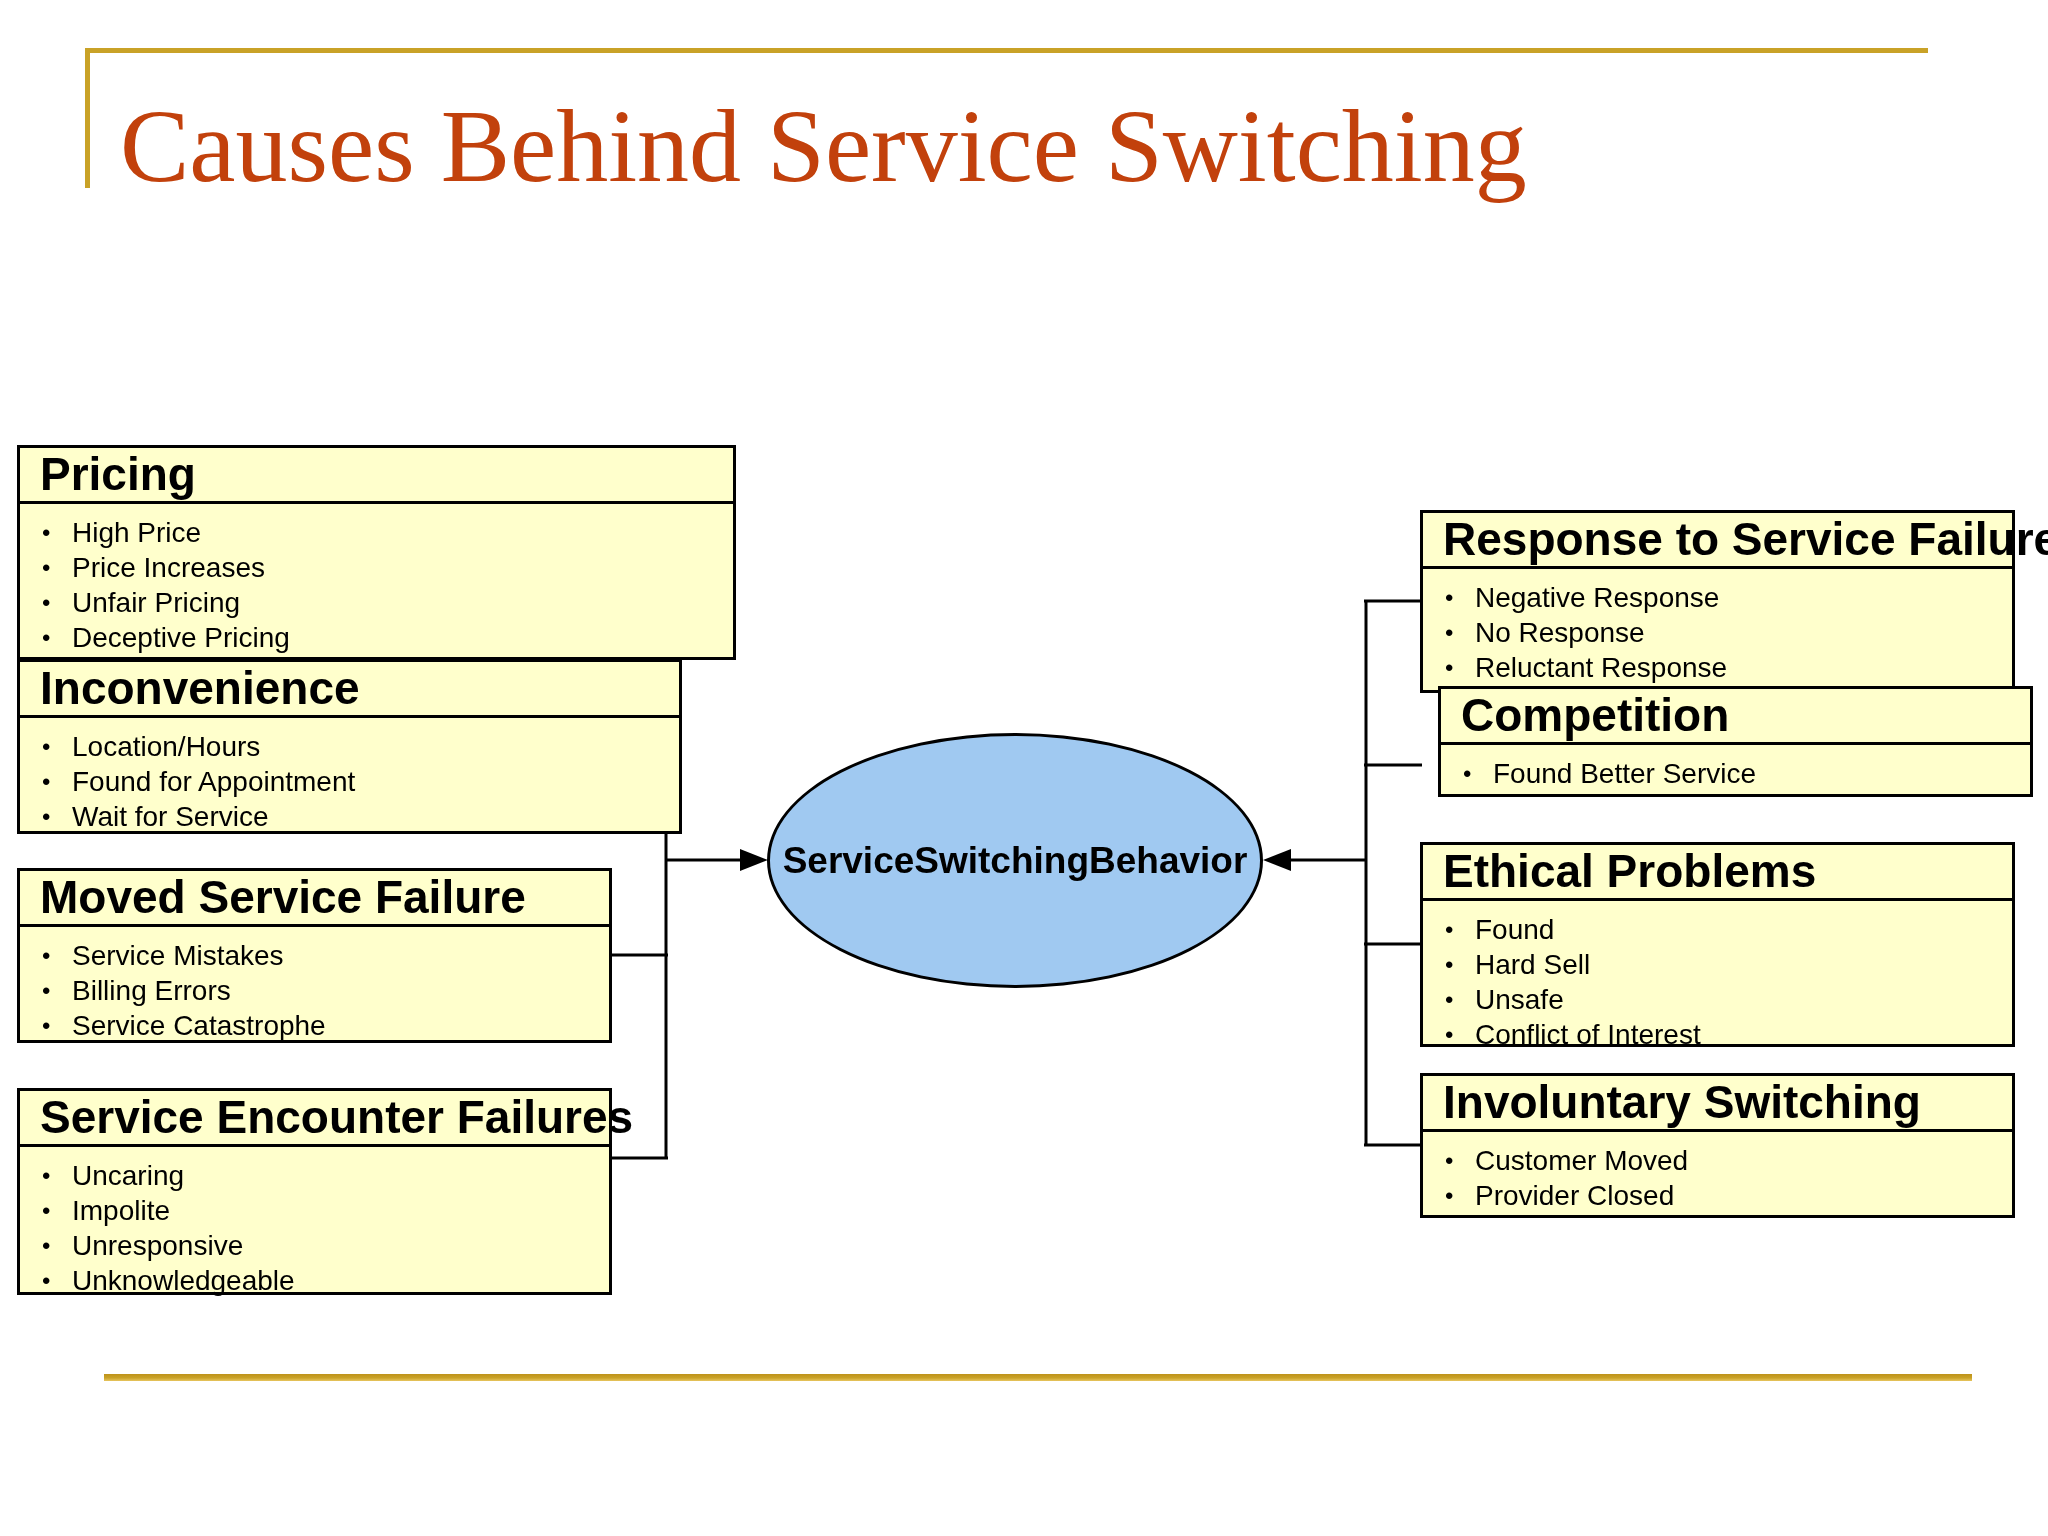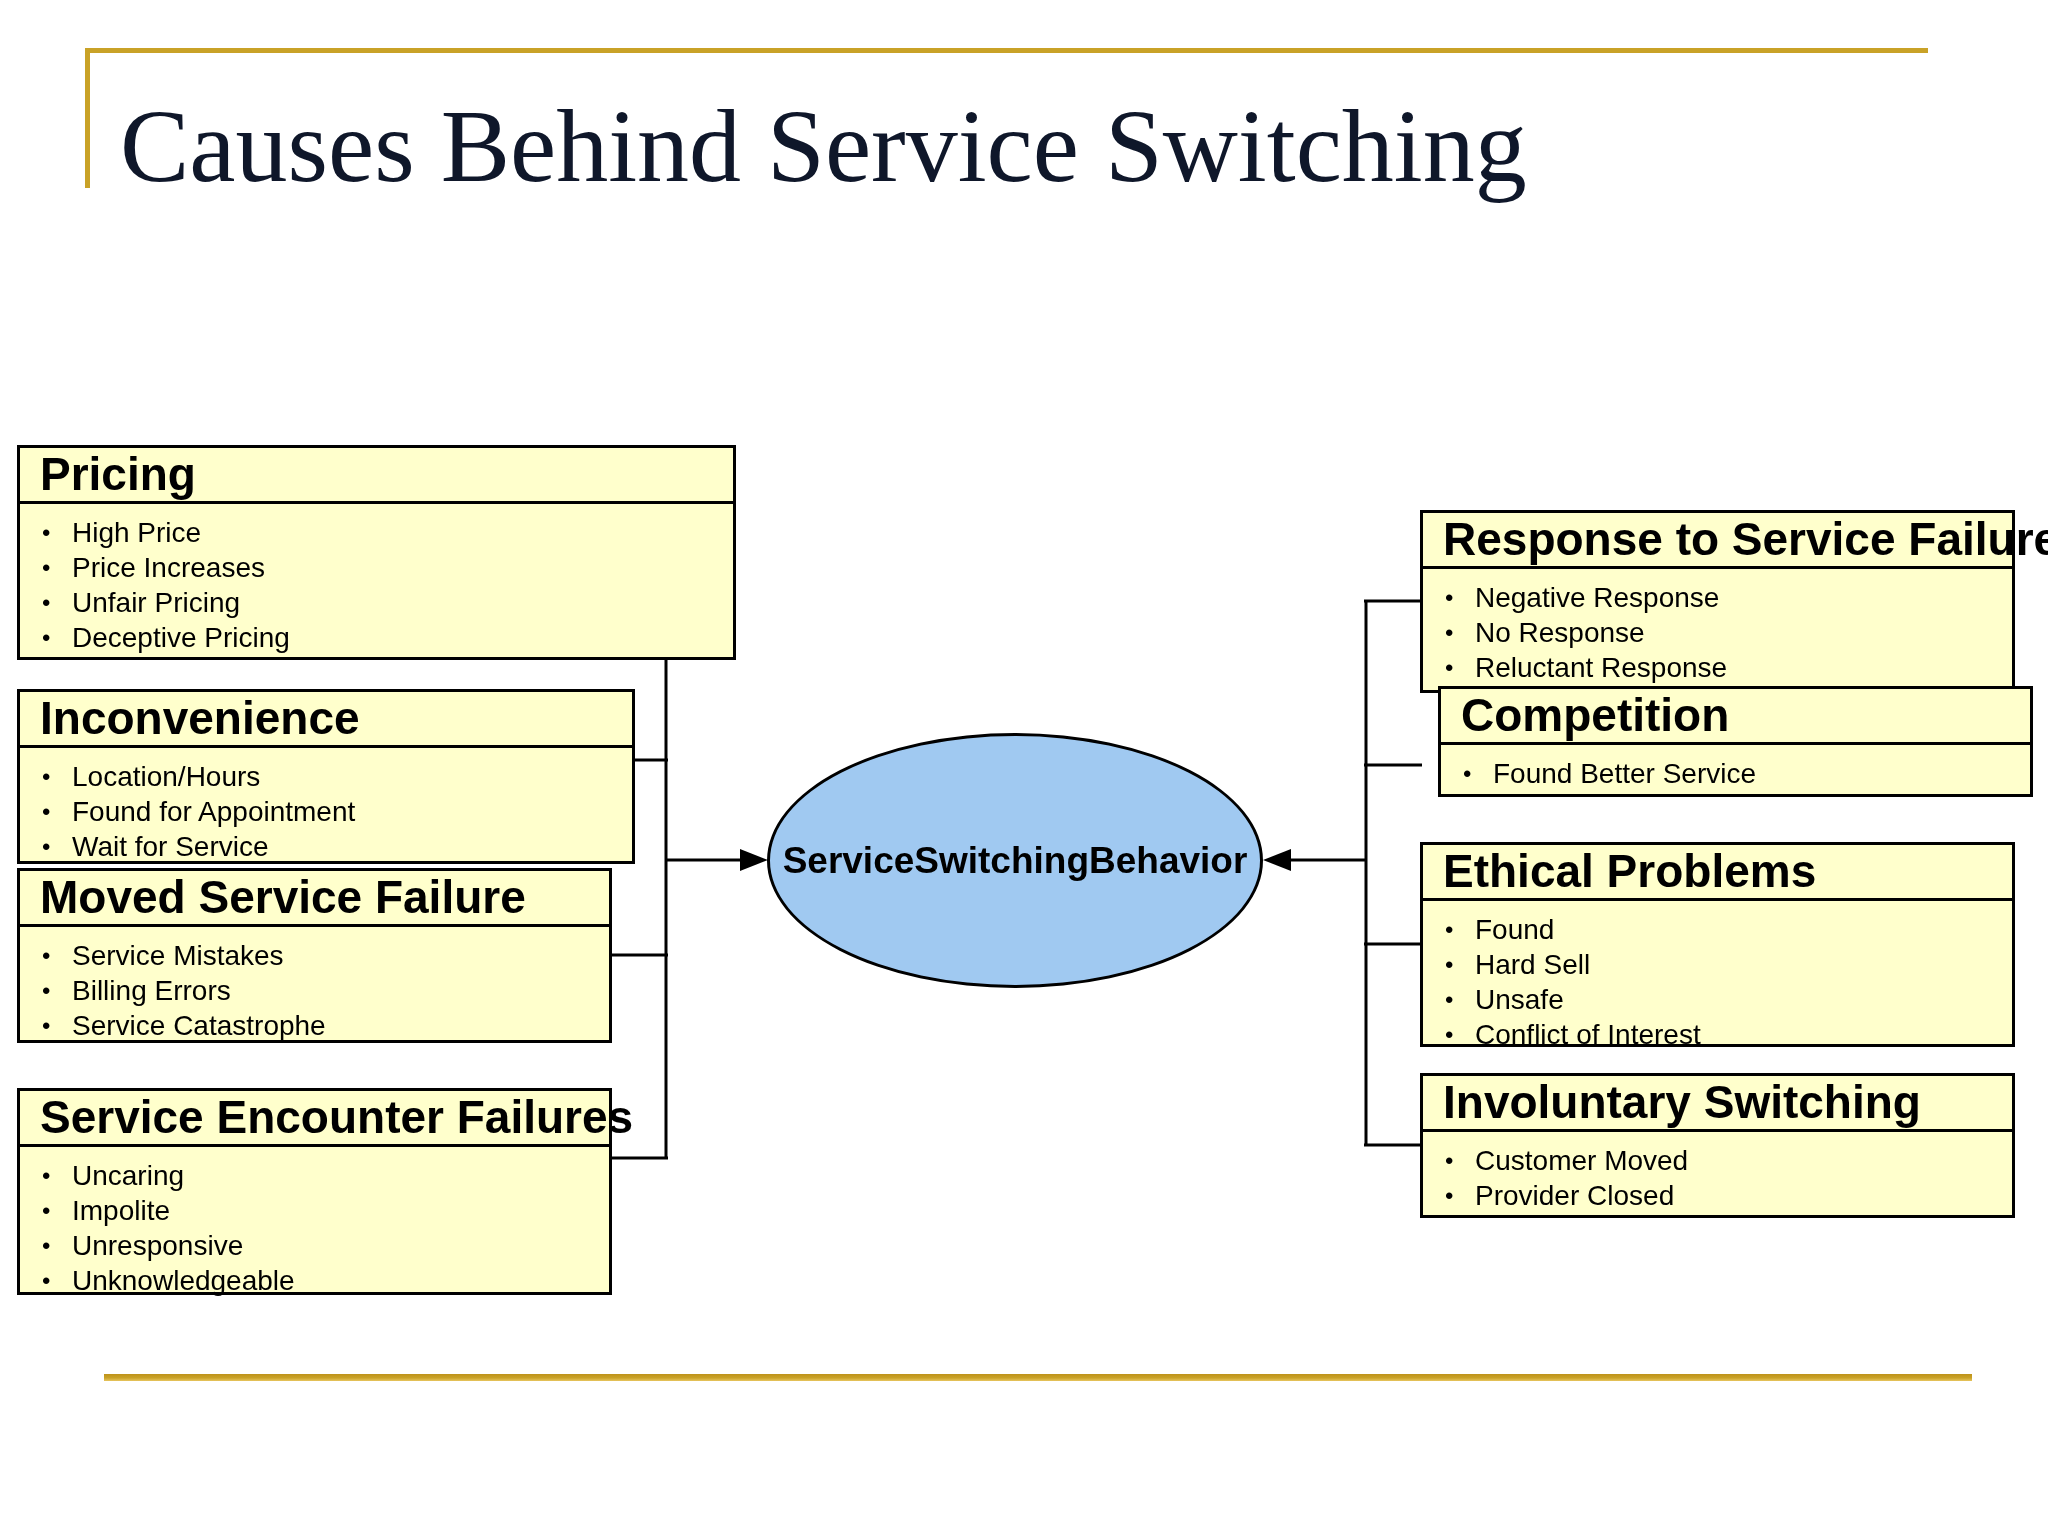--- a/index.html
+++ b/index.html
@@ -11,39 +11,39 @@
   
   .gold-top   { position:absolute; left:85px;  top:48px;   width:1843px; height:5px;  background:#C9A227; }
   .gold-vert  { position:absolute; left:85px;  top:48px;   width:5px;    height:140px; background:#C9A227; }
   .gold-bottom{ position:absolute; left:104px; top:1374px; width:1868px; height:7px;
                 background:linear-gradient(to bottom,#BE921A 0%,#C9A227 55%,#E7C55F 100%); }
 
   
   .title {
     position:absolute; left:120px; top:84px;
     font-family:"Liberation Serif", serif;
-    font-size:104px; line-height:1.2; color:#0f172a; white-space:nowrap;
+    font-size:104px; line-height:1.2; color:#c2410c; white-space:nowrap;
   }
 
   
   .cause-box {
     position:absolute; background:#FFFFCC; border:3px solid #000000;
     box-sizing:border-box; color:#000000;
   }
   .cause-box .hd {
     height:53px; border-bottom:3px solid #000000;
     font-weight:bold; font-size:46px; line-height:53px;
     padding-left:20px; white-space:nowrap;
   }
   .cause-box ul { list-style:none; margin:0; padding:11px 0 0 22px; }
   .cause-box li { display:flex; font-size:28px; line-height:35px; }
   .cause-box .dot { width:30px; flex:none; font-size:24px; }
 
   .b-l0 { left:17px;   top:445px;  width:719px; height:215px; }
-  .b-l1 { left:17px;   top:689px;  width:618px; height:175px; }
+  .b-l1 { left:17px;   top:659px;  width:665px; height:175px; }
   .b-l2 { left:17px;   top:868px;  width:595px; height:175px; }
   .b-l3 { left:17px;   top:1088px; width:595px; height:207px; }
   .b-r0 { left:1420px; top:510px;  width:595px; height:183px; }
   .b-r1 { left:1420px; top:686px;  width:595px; height:111px;margin-left:18px; }
   .b-r2 { left:1420px; top:842px;  width:595px; height:205px; }
   .b-r3 { left:1420px; top:1073px; width:595px; height:145px; }
 
   
   .ellipse {
     position:absolute; left:767px; top:733px; width:496px; height:255px;

